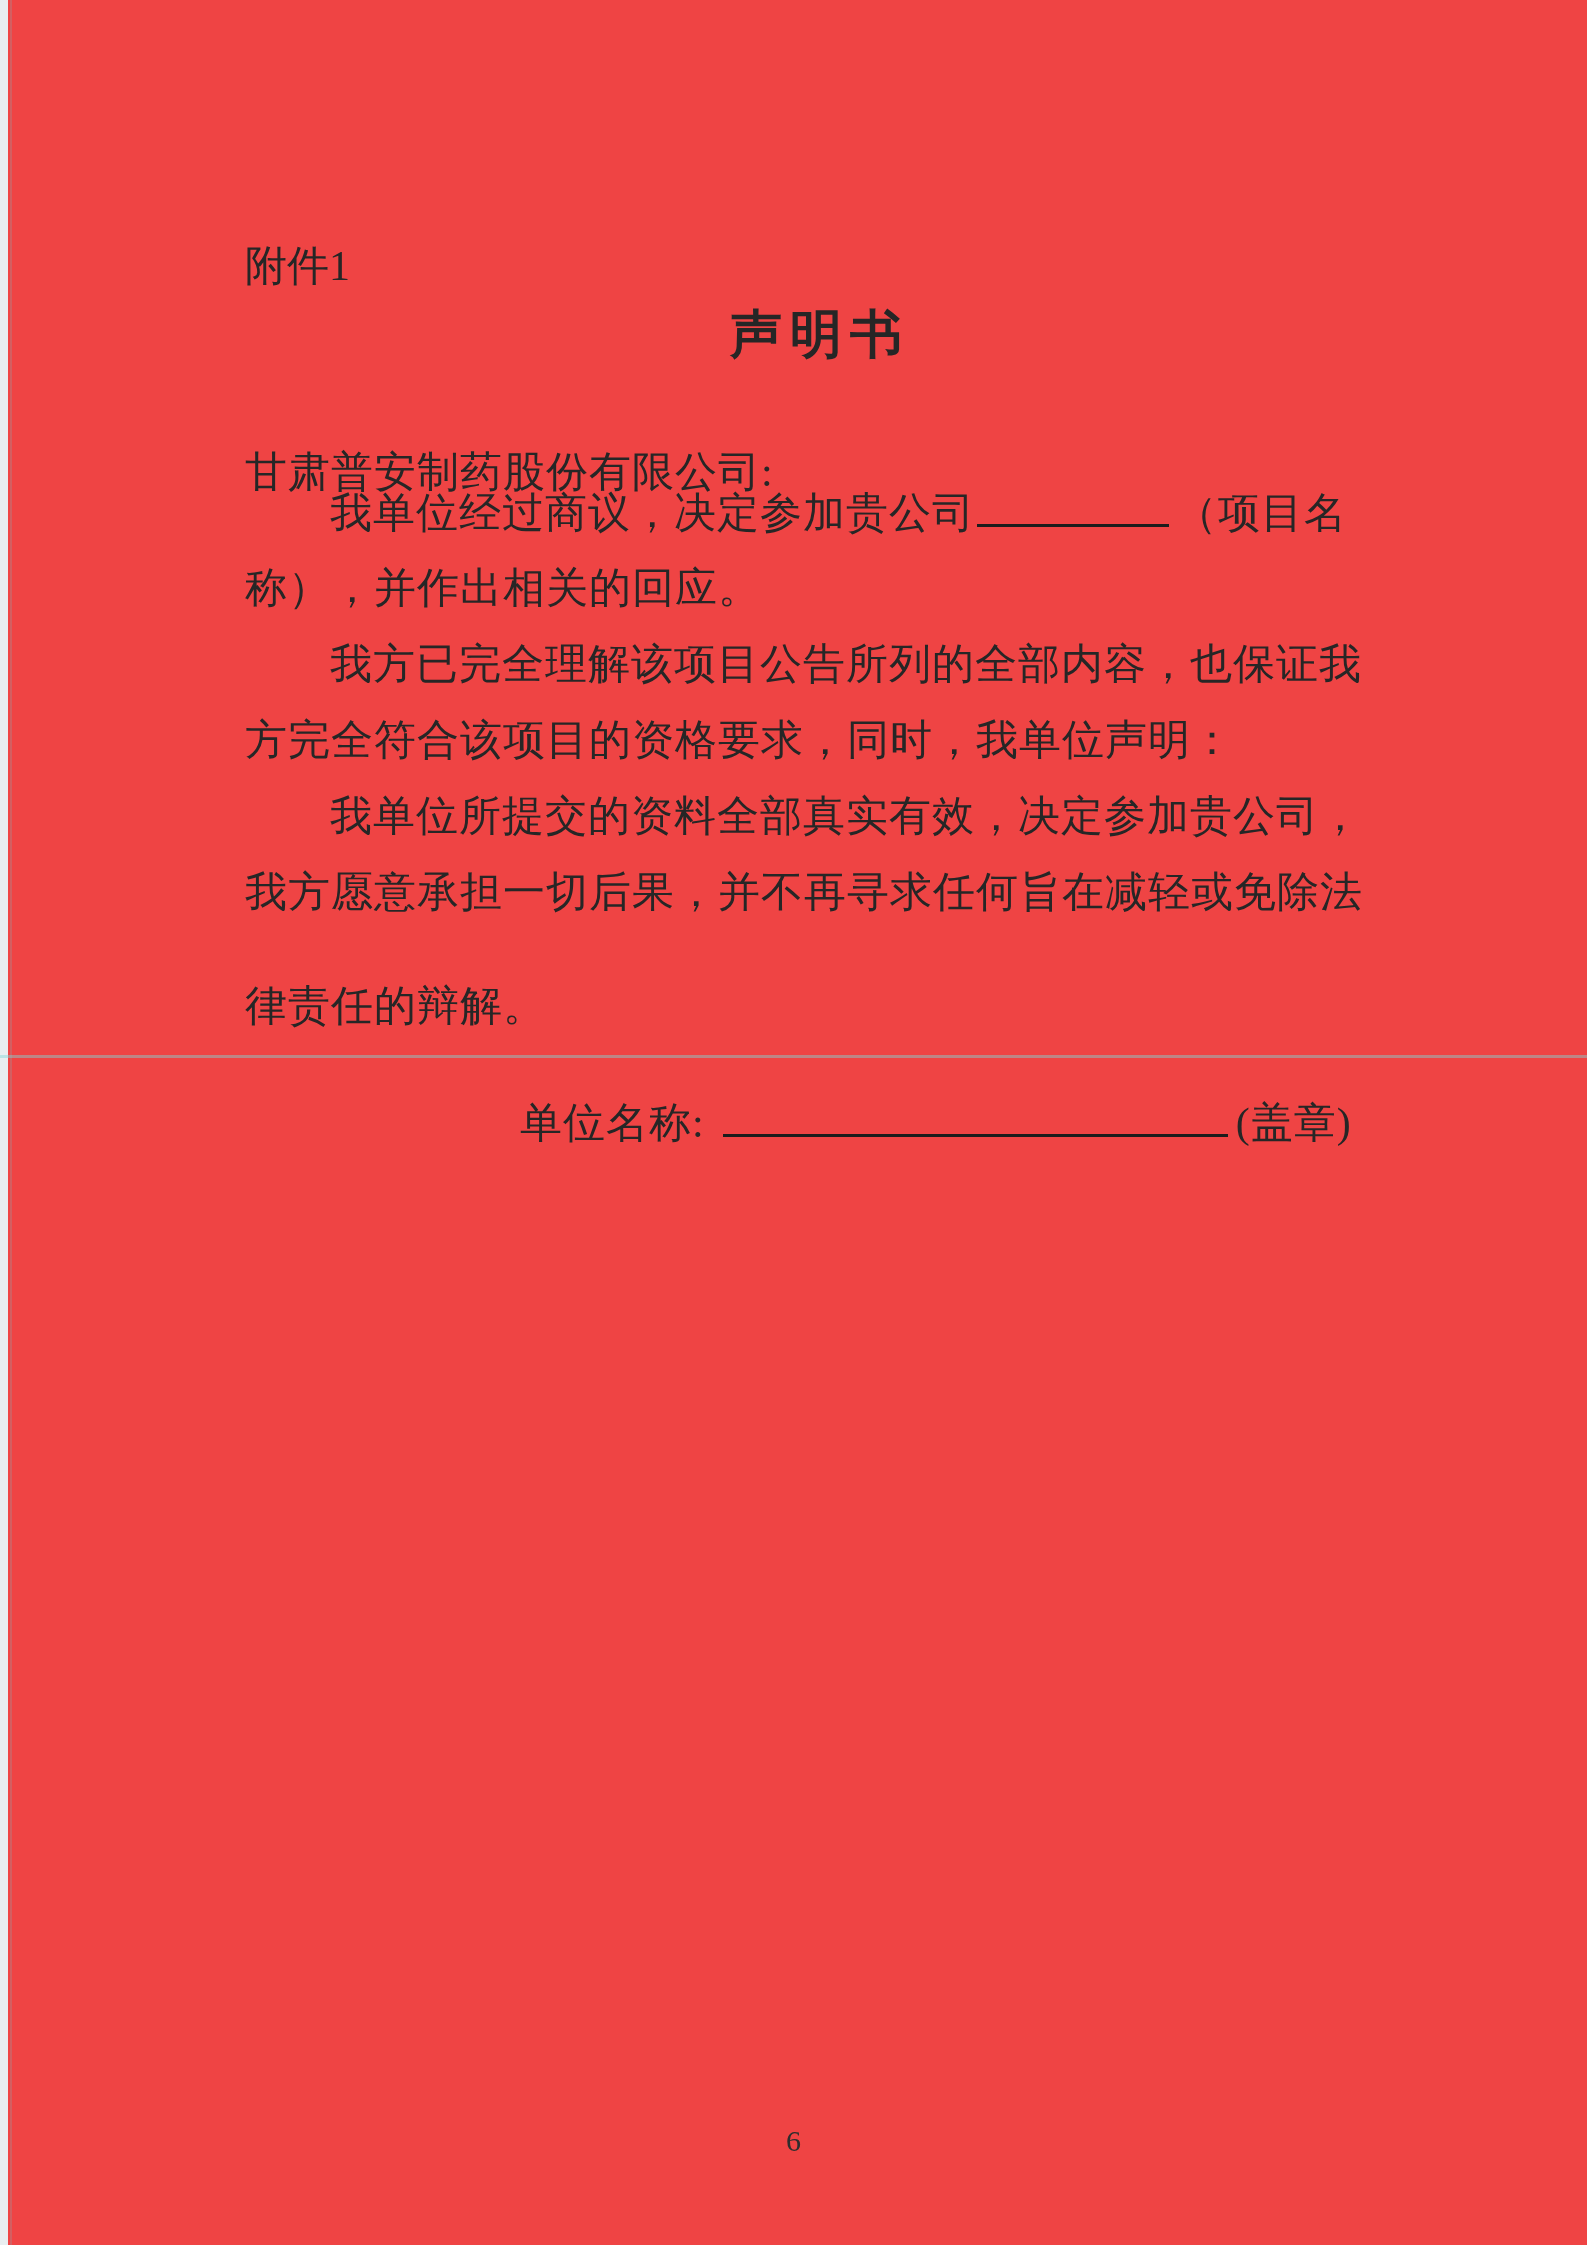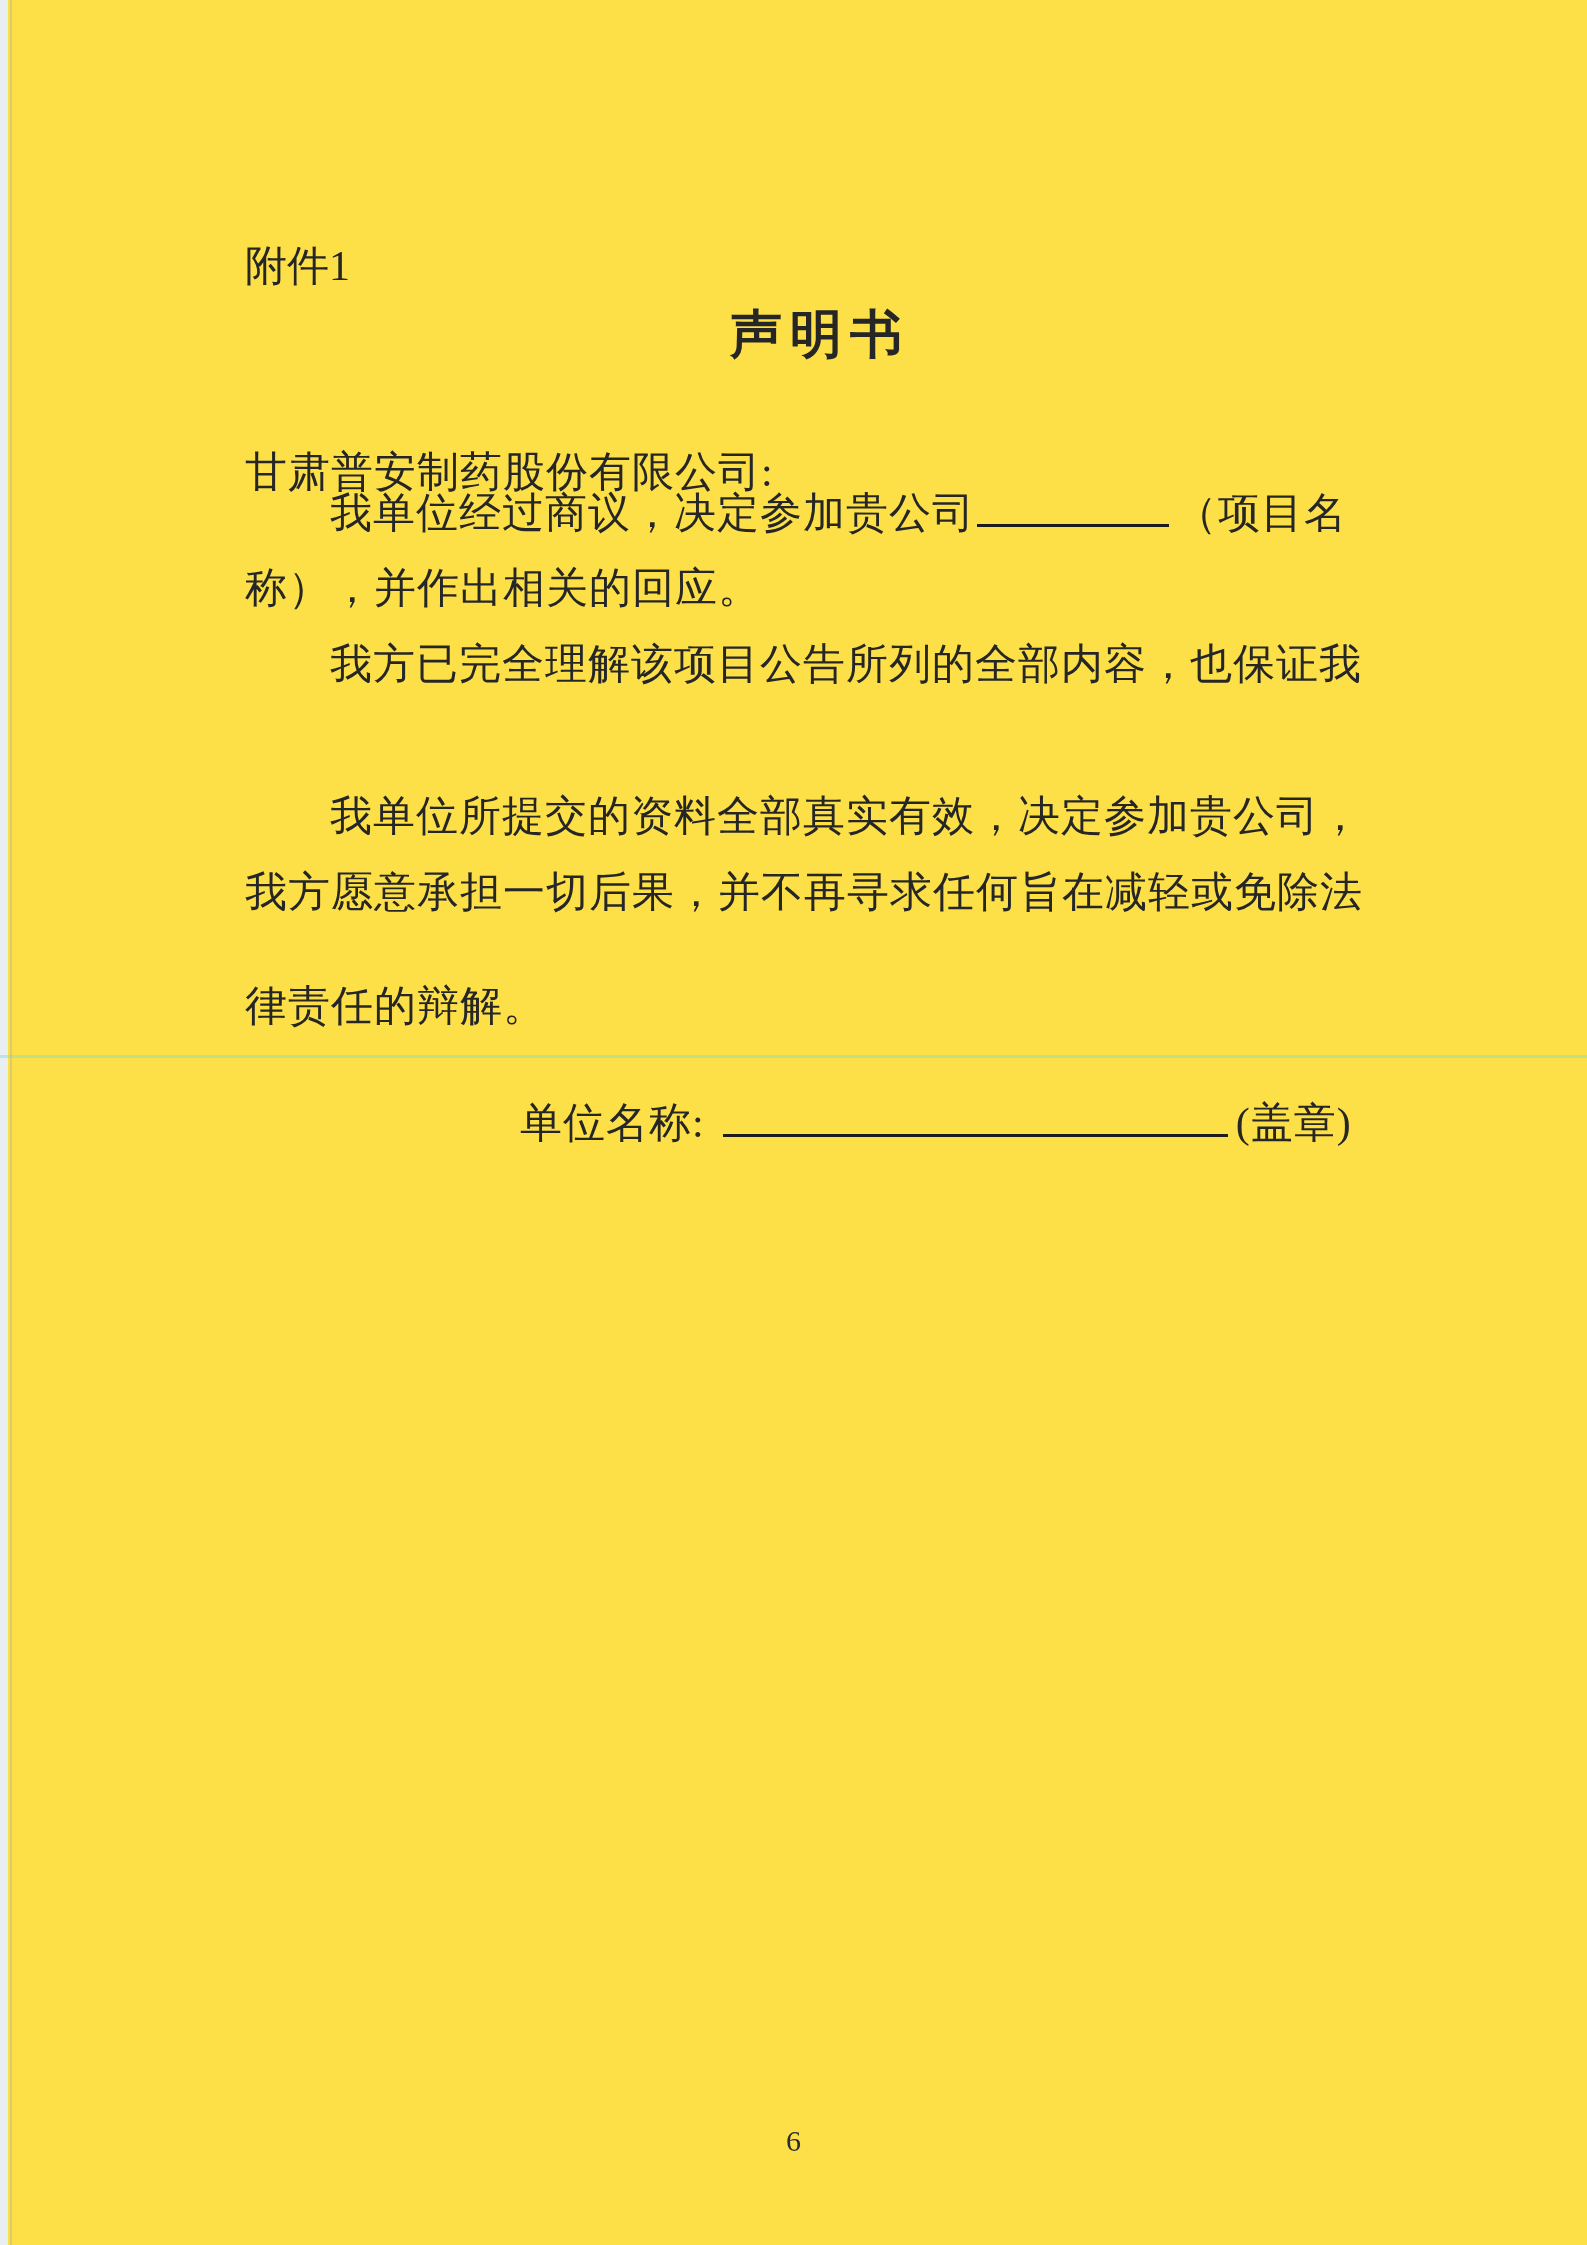--- a/index.html
+++ b/index.html
@@ -4,21 +4,21 @@
 <style>
   html, body {
     margin: 0;
     padding: 0;
     background: #ffffff;
   }
   .page {
     position: relative;
     width: 1587px;
     height: 2245px;
-    background: #fde047;
+    background: #ef4444;
     overflow: hidden;
     font-family: "Liberation Serif", "DejaVu Serif", serif;
     color: #262626;
   }
   
   .edge-strip {
     position: absolute;
     left: 0; top: 0;
     width: 8px; height: 100%;
     background: #e9eef0;
@@ -110,20 +110,21 @@
   <div class="body-line" style="top: 408px; margin-top: 36px;">甘肃普安制药股份有限公司:</div>
 
   <div class="body-line" style="top: 560px;">称），并作出相关的回应。</div>
 
   <div class="body-line indent" style="top: 484px;">
     <span>我单位经过商议，决定参加贵公司</span><span class="blank project-blank"></span><span>（项目名</span>
   </div>
 
   <div class="body-line indent" style="top: 636px;">我方已完全理解该项目公告所列的全部内容，也保证我</div>
 
+  <div class="body-line" style="top: 712px;">方完全符合该项目的资格要求，同时，我单位声明：</div>
 
   <div class="body-line indent" style="top: 788px;">我单位所提交的资料全部真实有效，决定参加贵公司，</div>
 
   <div class="body-line" style="top: 864px;">我方愿意承担一切后果，并不再寻求任何旨在减轻或免除法</div>
 
   <div class="body-line" style="top: 940px; margin-top: 38px;">律责任的辩解。</div>
 
   <div class="sig-row unit">
     <span>单位名称:</span><span class="blank unit-blank"></span><span>(盖章)</span>
   </div>

